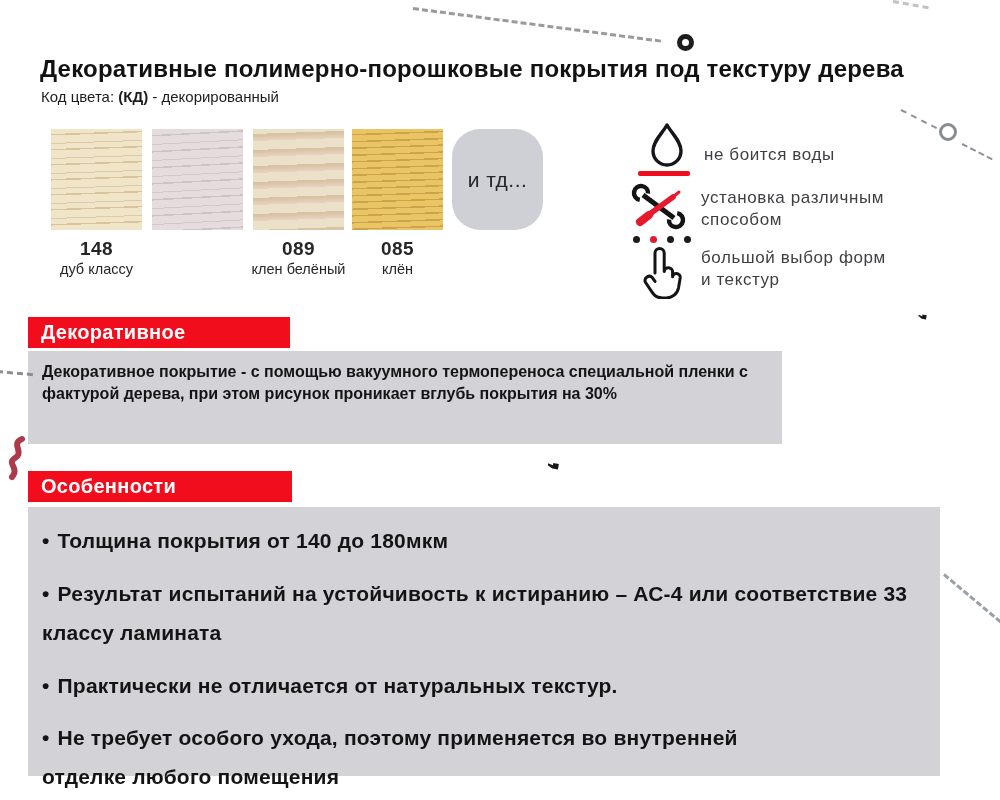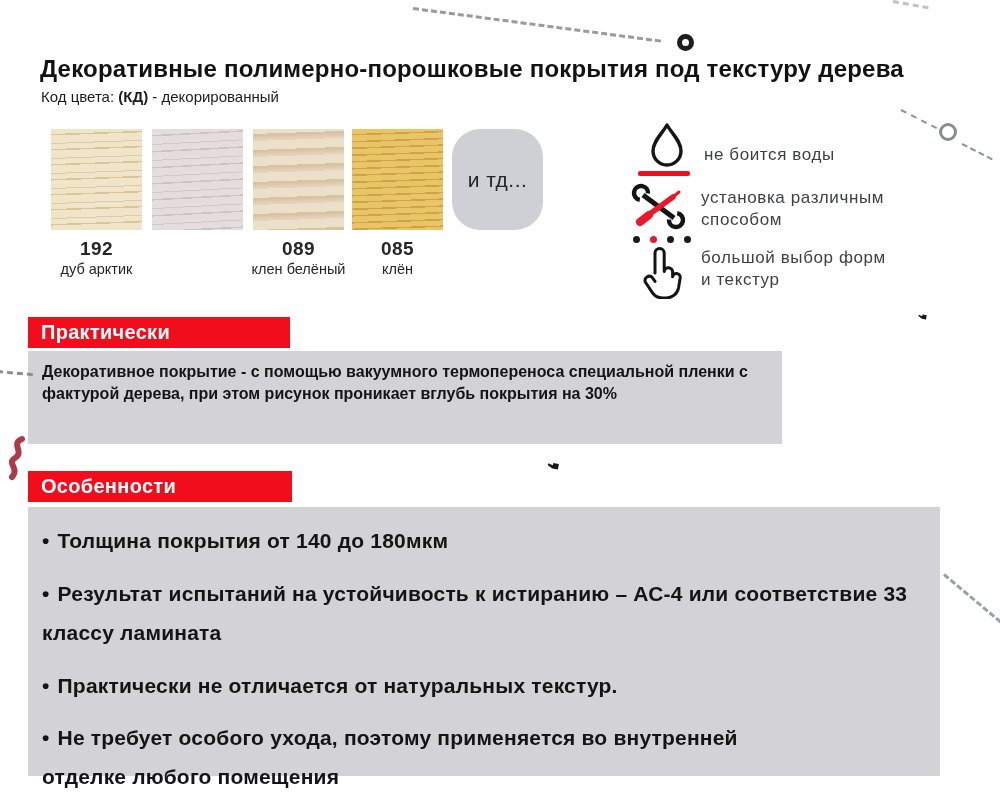--- a/index.html
+++ b/index.html
@@ -77,22 +77,22 @@
   <div class="title">Декоративные полимерно-порошковые покрытия под текстуру дерева</div>
   <div class="subtitle"><span>Код цвета: </span><b>(КД)</b><span> - декорированный</span></div>
 
   <div class="swatch sw-0"></div>
   <div class="swatch sw-1"></div>
   <div class="swatch sw-2"></div>
   <div class="swatch sw-3"></div>
   <div class="etc-box">и тд...</div>
 
   <div class="sw-label lb-0">
-    <div class="code">192</div>
-    <div class="name">дуб арктик</div>
+    <div class="code">148</div>
+    <div class="name">дуб классу</div>
   </div>
   <div class="sw-label lb-2">
     <div class="code">089</div>
     <div class="name">клен белёный</div>
   </div>
   <div class="sw-label lb-3">
     <div class="code">085</div>
     <div class="name">клён</div>
   </div>
 
@@ -114,21 +114,21 @@
 
   <span class="dot" style="left:633px"></span>
   <span class="dot dot-red" style="left:650px"></span>
   <span class="dot" style="left:667px"></span>
   <span class="dot" style="left:684px"></span>
   <svg class="hand-svg" width="52" height="56" viewBox="0 0 52 56">
     <path d="M18 30 V10 a4.6 4.6 0 0 1 9.2 0 V27 m0 1.5 a4.2 4.2 0 0 1 8.4 0.8 v4 m0 0.5 a3.8 3.8 0 0 1 7.6 0.9 L41.5 45 a12.5 12.5 0 0 1 -12.3 10 h-3.6 a12.5 12.5 0 0 1 -10.4 -5.6 L8.6 39.5 a4.2 4.2 0 0 1 6.9 -4.7 l2.5 3.6" fill="none" stroke="#141414" stroke-width="3" stroke-linecap="round" stroke-linejoin="round"></path>
   </svg>
   <div class="benefit-label bl-3">большой выбор форм и текстур</div>
 
-  <div class="sec-head def-head">Практически</div>
+  <div class="sec-head def-head">Декоративное</div>
   <div class="panel def-panel">Декоративное покрытие - с помощью вакуумного термопереноса специальной пленки с фактурой дерева, при этом рисунок проникает вглубь покрытия на 30%</div>
 
   <div class="sec-head feat-head">Особенности</div>
   <div class="panel feat-panel">
     <p class="bullet">Толщина покрытия от 140 до 180мкм</p>
     <p class="bullet b2">Результат испытаний на устойчивость к истиранию – АС-4 или соответствие 33 классу ламината</p>
     <p class="bullet">Практически не отличается от натуральных текстур.</p>
     <p class="bullet b4">Не требует особого ухода, поэтому применяется во внутренней отделке любого помещения</p>
   </div>
 

